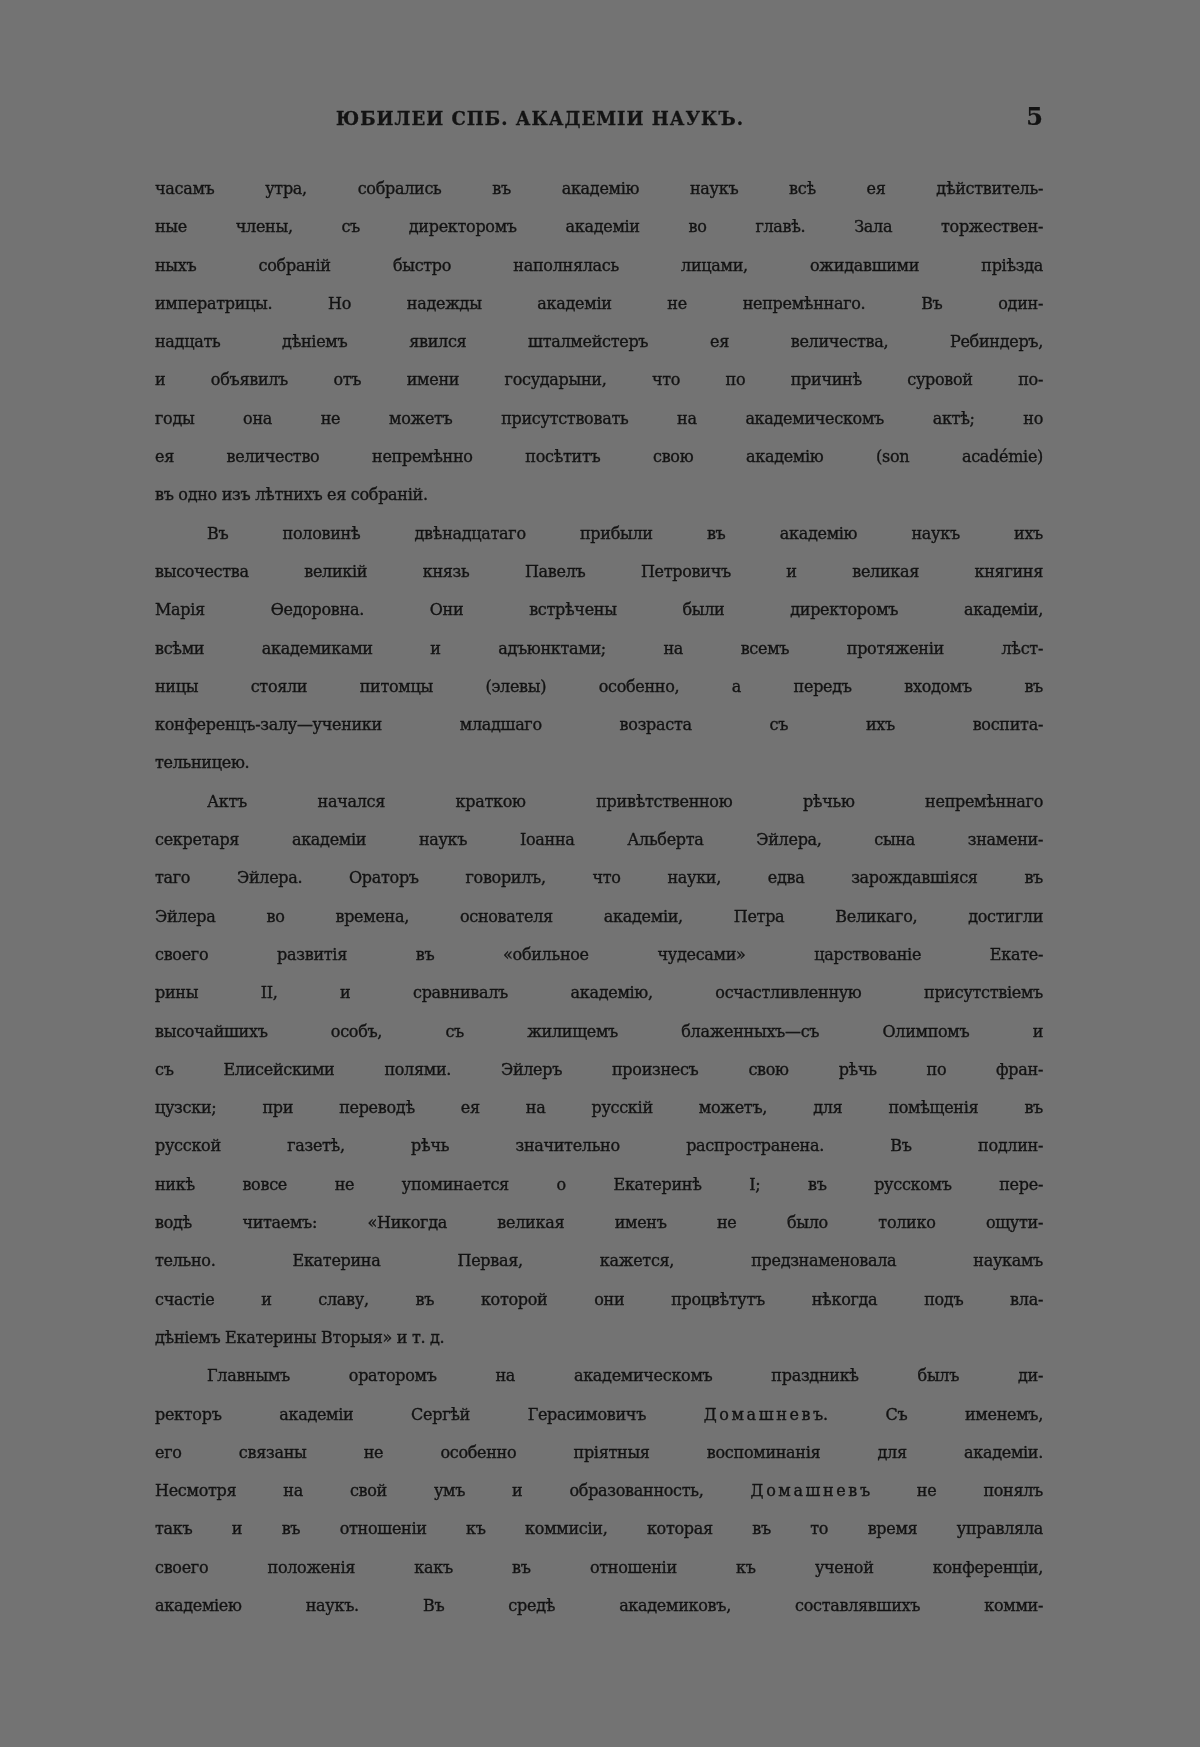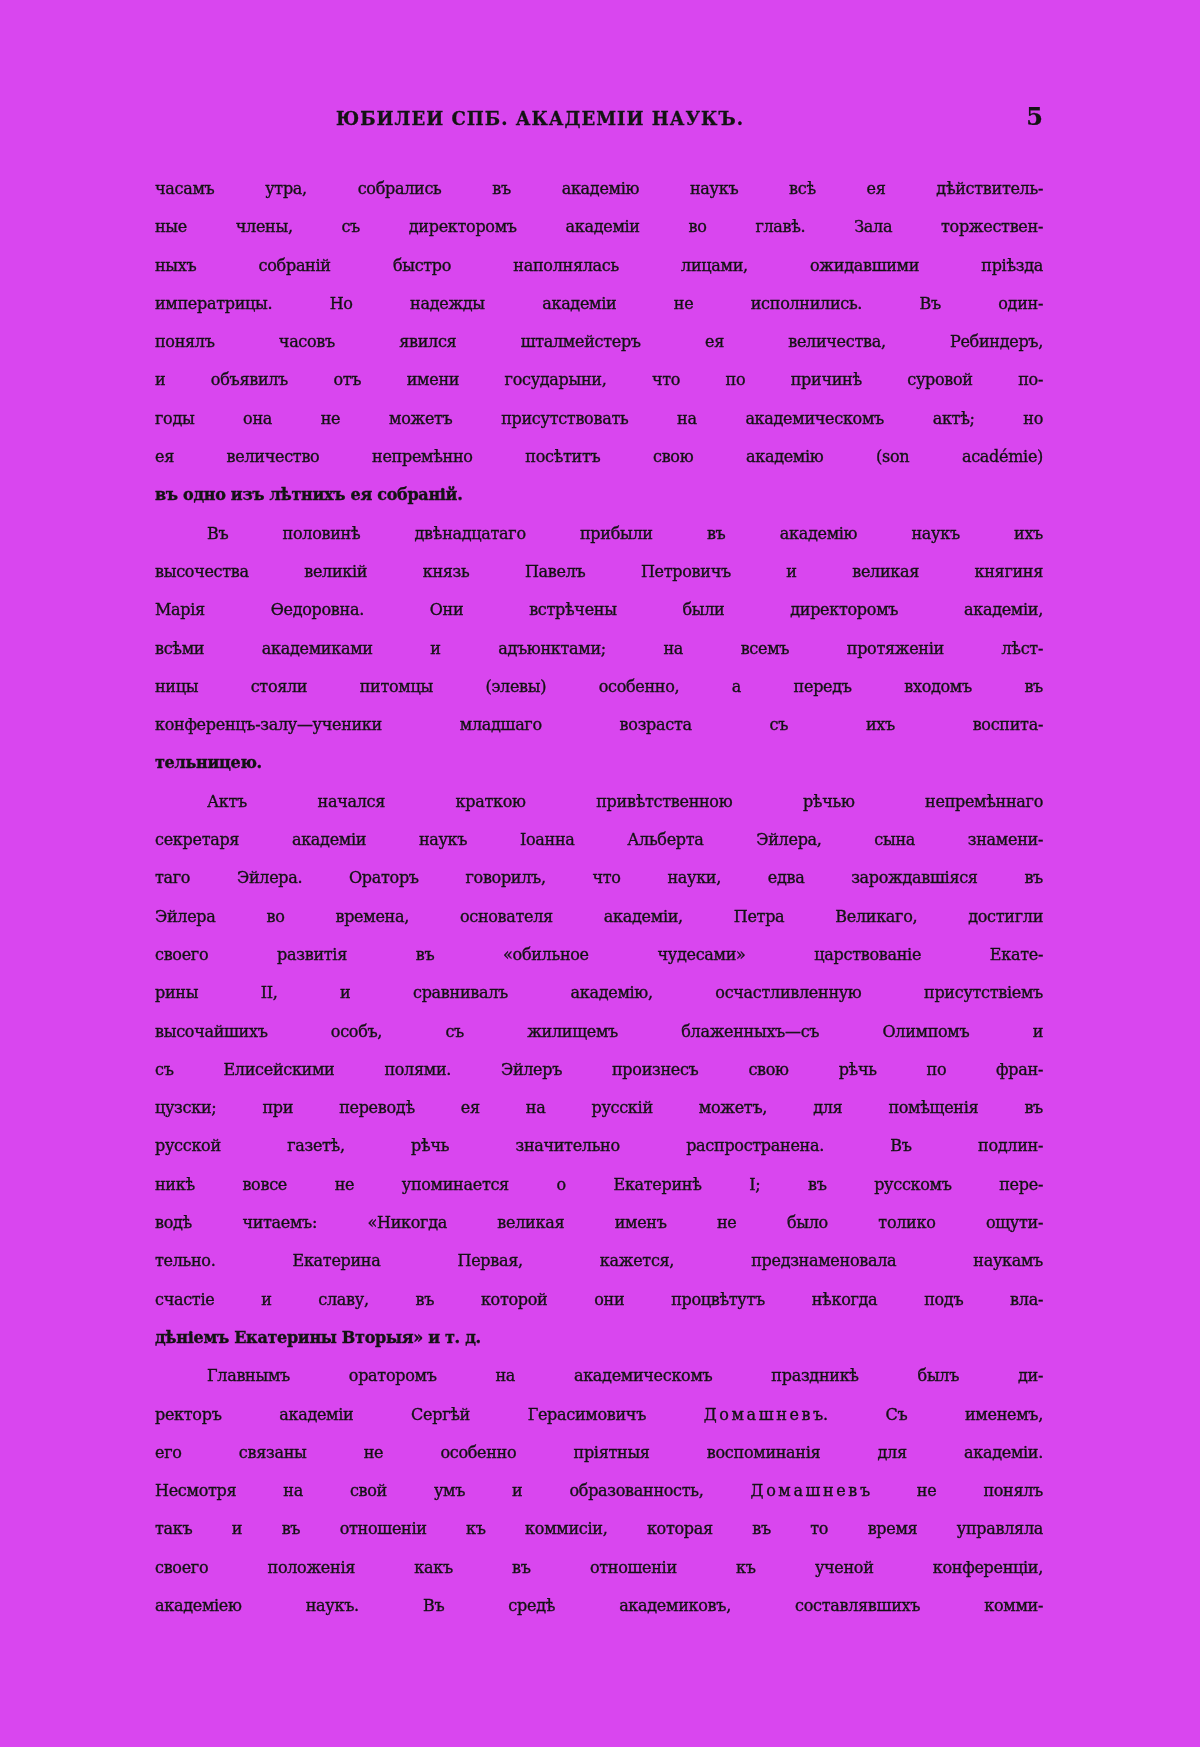--- a/index.html
+++ b/index.html
@@ -4,21 +4,21 @@
 <style>
   html, body {
     margin: 0;
     padding: 0;
     background: #ffffff;
   }
   .page {
     position: relative;
     width: 1200px;
     height: 1747px;
-    background: #d946ef;
+    background: #737373;
     color: #131313;
     font-family: "DejaVu Serif", "Liberation Serif", serif;
     overflow: hidden;
   }
   
   .running-head {
     position: absolute;
     top: 108px;
     left: 0;
     width: 100%;
@@ -60,40 +60,39 @@
     white-space: normal;
   }
   .line.just {
     text-align: justify;
     text-align-last: justify;
     text-justify: inter-word;
   }
   .line.flush {
     text-align: right;
     text-align-last: left;
-    font-weight: bold;
   }
   .line.indent {
     text-indent: 52px;
   }
 </style>
 </head>
 <body>
 
 <div class="page">
   <div class="running-head">
     <span class="running-title">ЮБИЛЕИ СПБ. АКАДЕМІИ НАУКЪ.</span>
     <span class="page-number">5</span>
   </div>
   <div class="text-body" id="text-body">
       <div class="line just">часамъ утра, собрались въ академію наукъ всѣ ея дѣйствитель-</div>
       <div class="line just">ные члены, съ директоромъ академіи во главѣ. Зала торжествен-</div>
       <div class="line just">ныхъ собраній быстро наполнялась лицами, ожидавшими пріѣзда</div>
-      <div class="line just">императрицы. Но надежды академіи не исполнились. Въ один-</div>
-      <div class="line just">понялъ часовъ явился шталмейстеръ ея величества, Ребиндеръ,</div>
+      <div class="line just">императрицы. Но надежды академіи не непремѣннаго. Въ один-</div>
+      <div class="line just">надцать дѣніемъ явился шталмейстеръ ея величества, Ребиндеръ,</div>
       <div class="line just">и объявилъ отъ имени государыни, что по причинѣ суровой по-</div>
       <div class="line just">годы она не можетъ присутствовать на академическомъ актѣ; но</div>
       <div class="line just">ея величество непремѣнно посѣтитъ свою академію (son académie)</div>
       <div class="line flush">въ одно изъ лѣтнихъ ея собраній.</div>
       <div class="line just indent">Въ половинѣ двѣнадцатаго прибыли въ академію наукъ ихъ</div>
       <div class="line just">высочества великій князь Павелъ Петровичъ и великая княгиня</div>
       <div class="line just">Марія Ѳедоровна. Они встрѣчены были директоромъ академіи,</div>
       <div class="line just">всѣми академиками и адъюнктами; на всемъ протяженіи лѣст-</div>
       <div class="line just">ницы стояли питомцы (элевы) особенно, а передъ входомъ въ</div>
       <div class="line just">конференцъ-залу—ученики младшаго возраста съ ихъ воспита-</div>

